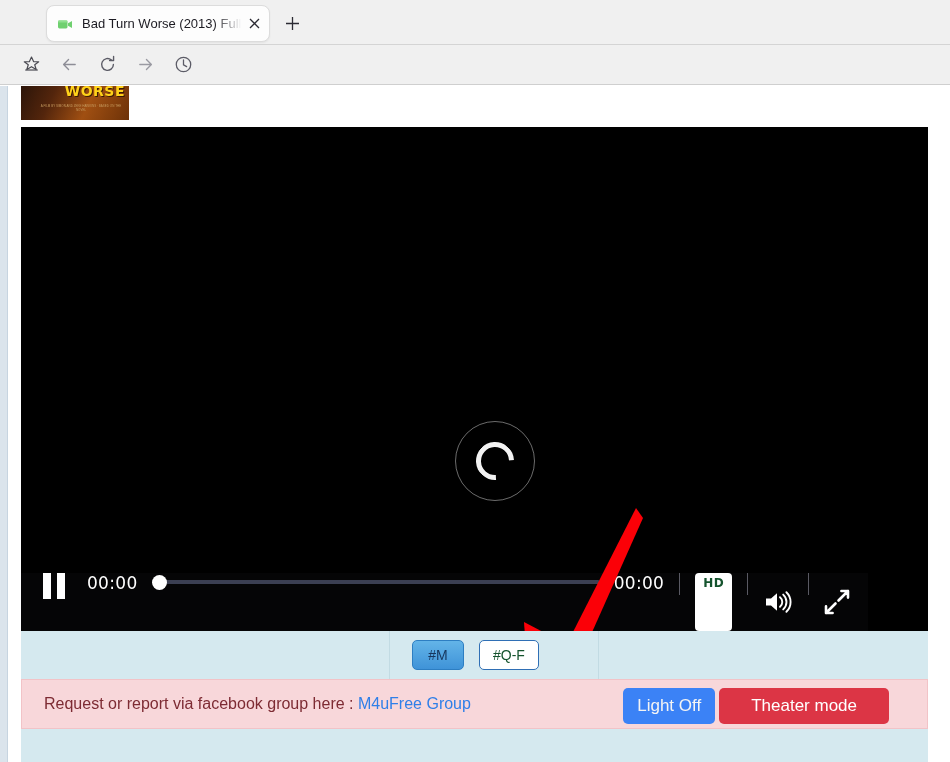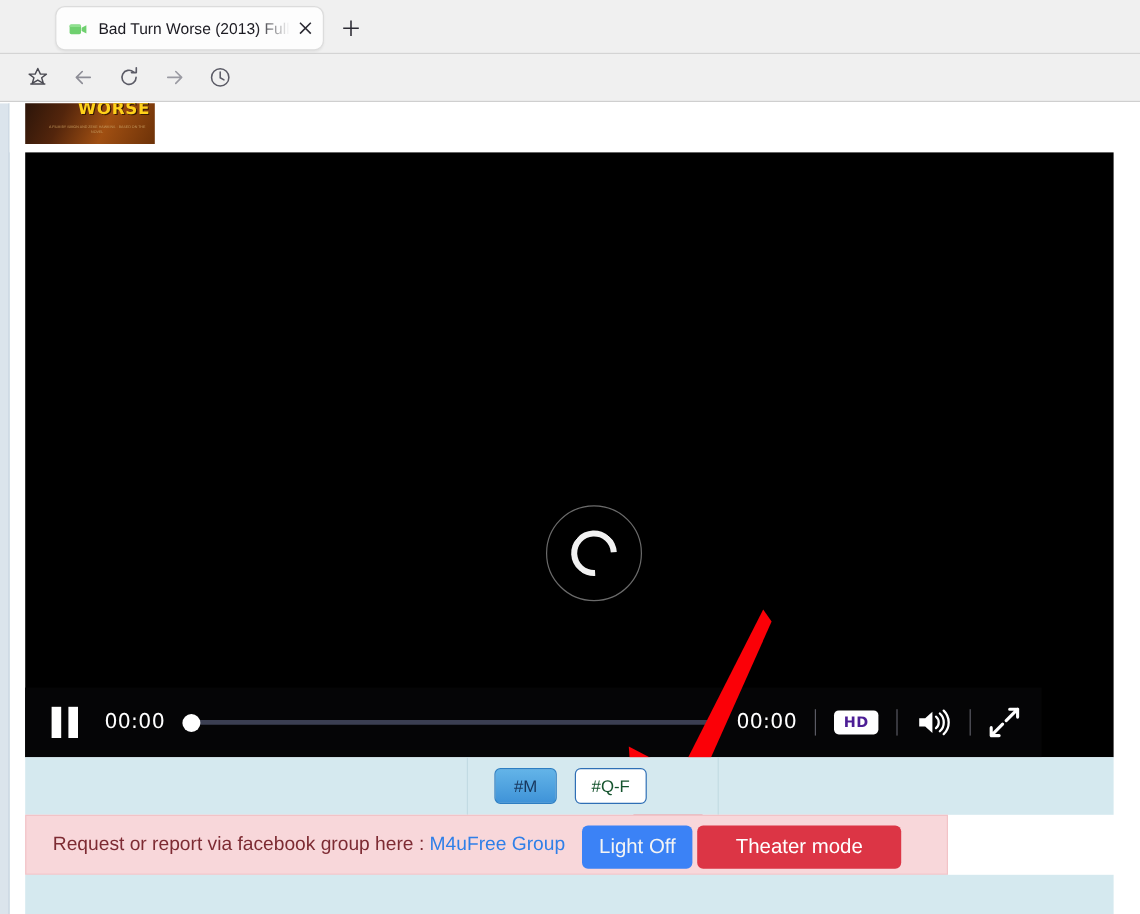--- a/index.html
+++ b/index.html
@@ -127,21 +127,21 @@
     position: absolute; left: 21px; top: 21px; width: 38px; height: 38px;
     border-radius: 50%;
     border: 5px solid #f2f2f2;
     border-right-color: transparent;
     transform: rotate(42deg);
   }
 
   .controls {
     position: absolute; left: 0; bottom: 0; width: 847px; height: 58px;
     background: #050506;
-    display: flex; align-items: center;
+    display: flex; 
   }
   .pause-btn {
     width: 22px; height: 26px; margin-left: 22px;
     display: flex; justify-content: space-between;
   }
   .pause-btn i { display: block; width: 8px; height: 26px; background: #fff; }
   .time-left {
     margin-left: 22px; font-size: 17px; color: #ffffff;
     font-family: "DejaVu Sans", sans-serif; letter-spacing: .3px;
   }
@@ -153,21 +153,21 @@
   .seek-thumb {
     position: absolute; left: 0; width: 15px; height: 15px;
     background: #ffffff; border-radius: 50%;
   }
   .time-right {
     font-size: 17px; color: #ffffff;
     font-family: "DejaVu Sans", sans-serif; letter-spacing: .3px;
   }
   .divider { width: 1px; height: 22px; background: #5a5a63; margin: 0 15px; }
   .hd-badge {
-    background: #ffffff; color: #4c1d95; font-size: 12px; font-weight: 700;
+    background: #ffffff; color: #14532d; font-size: 12px; font-weight: 700;
     border-radius: 4px; padding: 3px 8px; letter-spacing: .4px;
     font-family: "DejaVu Sans", sans-serif;
   }
   .vol-icon { color: #fff; display:flex; align-items:center; }
   .fs-icon { color: #fff; margin-right: 18px; display:flex; align-items:center; }
 
   .arrow { position: absolute; left: 516px; top: 420px; pointer-events: none; }
 
   
   .srcrow {
@@ -187,21 +187,21 @@
   .srcbtn.active {
     background: linear-gradient(#63b4e8, #3f93d8);
     border: 1px solid #2d7ec2; color: #17365d;
   }
   .srcbtn.inactive {
     background: #ffffff; border: 1.5px solid #2f6fb5; color: #14532d;
   }
 
   
   .notice {
-    position: absolute; left: 21px; top: 593px; width: 769px; height: 50px;
+    position: absolute; left: 21px; top: 593px; width: 907px; height: 50px;
     background: #f8d7da; border: 1px solid #f2c3c7;
     display: flex; align-items: center;
   }
   .notice-text {
     margin-left: 22px; font-size: 16px; color: #7d2b33;
   }
   .notice-link { color: #2f7fe8; text-decoration: none; }
   .notice-actions {
     position: absolute; right: 38px; top: 8px; display: flex; gap: 4px;
   }

